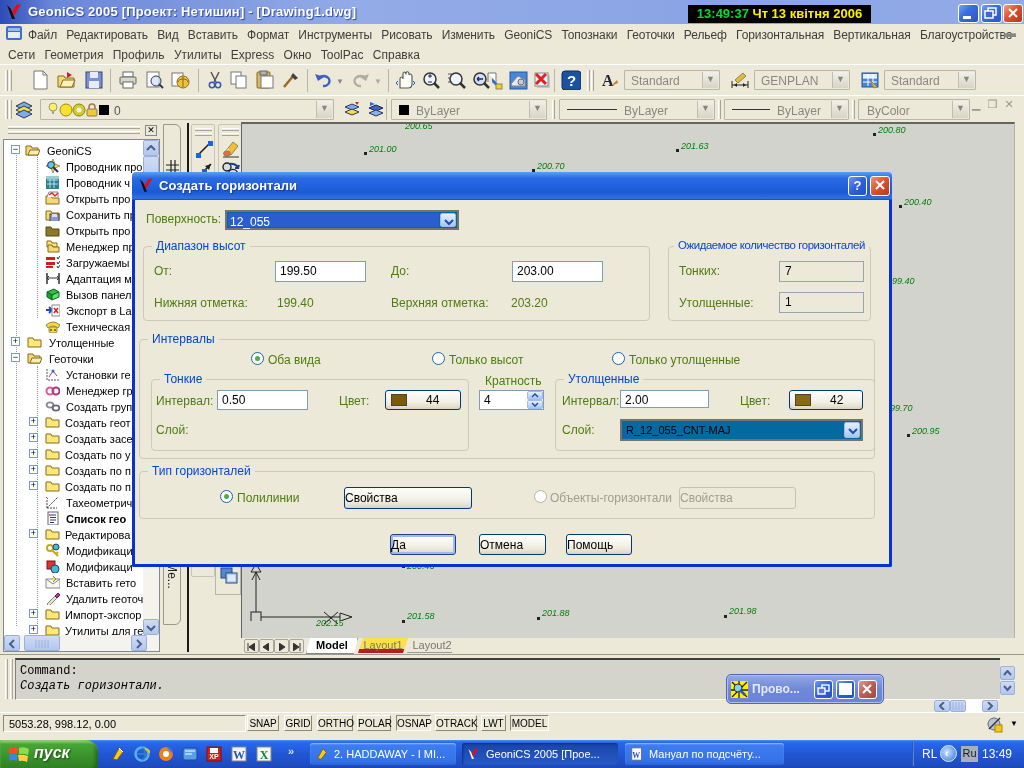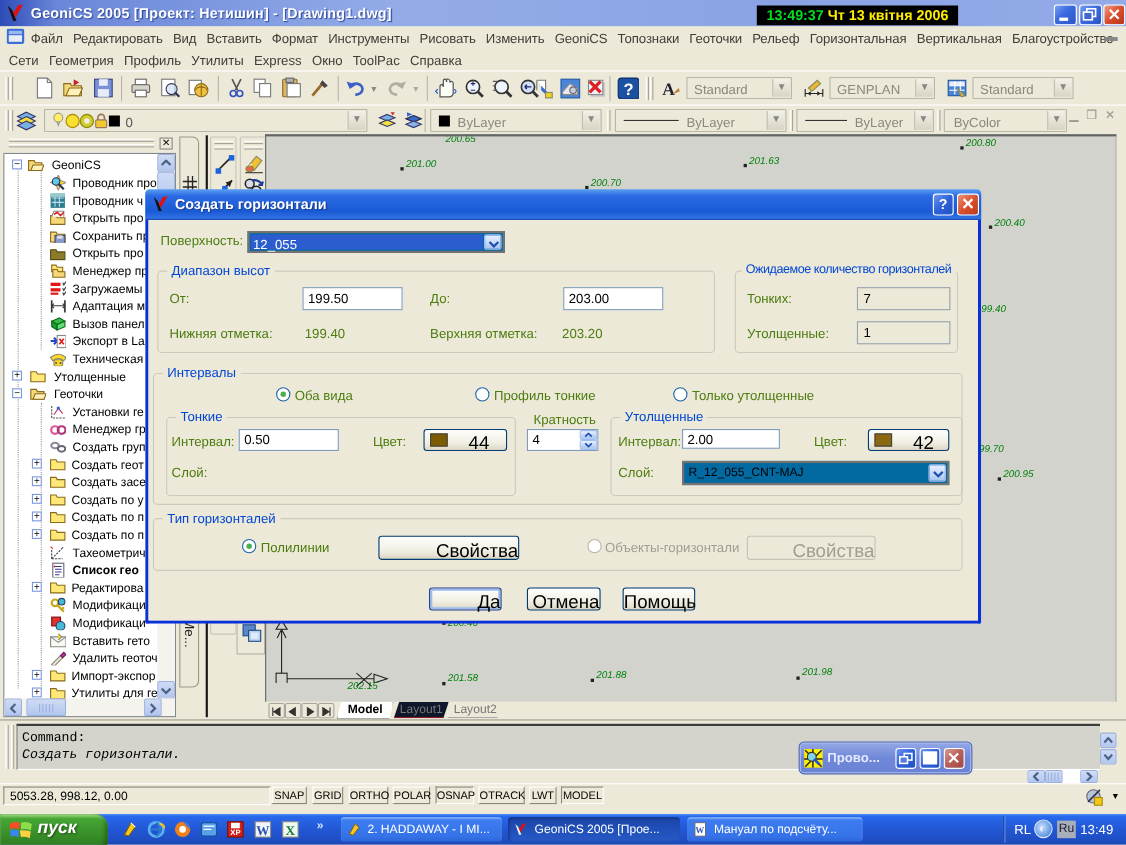--- a/index.html
+++ b/index.html
@@ -86,22 +86,22 @@
 .rbox { position:absolute; background:#ece9d8; border:1px solid #98a4ae; font-size:12px;
   padding:2px 0 0 5px; color:#000; }
 .xcombo { position:absolute; background:#0369a1; border:2px solid #737373; font-size:11px; color:#000; }
 .xcombo .txt { position:absolute; left:4px; top:3px; }
 .xcb { position:absolute; right:1px; top:1px; bottom:1px; width:16px; border-radius:2px;
   background:linear-gradient(180deg,#e6eefd 0%,#cbdcfb 50%,#a9c4ef 100%); border:1px solid #9ebcf0; }
 .xcb svg { position:absolute; left:3px; top:4px; }
 .radio { position:absolute; width:13px; height:13px; border-radius:50%; background:#fff;
   border:1px solid #1c64a8; }
 .radio .dot { position:absolute; left:3px; top:3px; width:5px; height:5px; border-radius:50%; background:#4cae4c; }
-.xpbtn { position:absolute; border:1px solid #003c74; border-radius:3px; font-size:17px; color:#000;
-  background:linear-gradient(180deg,#fefefd 0%,#f2f0e4 60%,#e5e1d2 85%,#d8d2bf 100%); text-align:right; }
+.xpbtn { position:absolute; border:1px solid #003c74; border-radius:3px; font-size:12px; color:#000;
+  background:linear-gradient(180deg,#fefefd 0%,#f2f0e4 60%,#e5e1d2 85%,#d8d2bf 100%); text-align:left; }
 
 
 #cmdwin { position:absolute; left:0; top:654px; width:1024px; height:58px; background:#ece9d8;
   border-top:1px solid #9c9a8c; }
 #cmdtext { position:absolute; left:15px; top:3px; width:985px; height:42px; background:#d4d4cc;
   border-top:2px solid #3c3c3c; border-left:1px solid #808080; border-bottom:1px solid #fff;
   font-family:"Liberation Mono", monospace; font-size:12px; color:#000; }
 
 #provo { position:absolute; left:726px; top:674px; width:158px; height:30px; border-radius:5px;
   background:linear-gradient(180deg,#93a9e6 0%,#7088d8 50%,#6a83d6 100%);
@@ -755,21 +755,21 @@
   <div class="sbtn" style="left:18px;top:1px;width:15px;height:14px;background:#ece9d8;border-color:#a8a499"><svg width="9" height="8" style="margin-top:3px">
         <path d="M7 0 L1 4 L7 8" fill="#333" stroke="#333"></path>
       </svg></div>
   <div class="sbtn" style="left:33px;top:1px;width:15px;height:14px;background:#ece9d8;border-color:#a8a499"><svg width="9" height="8" style="margin-top:3px">
         <path d="M2 0 L8 4 L2 8" fill="#333" stroke="#333"></path>
       </svg></div>
   <div class="sbtn" style="left:48px;top:1px;width:15px;height:14px;background:#ece9d8;border-color:#a8a499"><svg width="9" height="8" style="margin-top:3px">
         <path d="M8 0 V8 M1 0 L7 4 L1 8" fill="#333" stroke="#333"></path>
       </svg></div>
   <div style="position:absolute;left:65px;top:0;width:52px;height:16px;background:#fff;border:1px solid #888;border-top:none;transform:perspective(10px);clip-path:polygon(8% 0,100% 0,92% 100%,0 100%);font-weight:bold;text-align:center;padding-top:1px">Model</div>
-  <div style="position:absolute;left:117px;top:0;width:50px;height:15px;color:#777;clip-path:polygon(10% 0,100% 0,90% 100%,0 100%);background:#0f172a;border-bottom:1px solid #b91c1c;text-align:center;padding-top:1px">Layout1</div>
+  <div style="position:absolute;left:117px;top:0;width:50px;height:15px;color:#777;clip-path:polygon(10% 0,100% 0,90% 100%,0 100%);background:#fde047;border-bottom:4px solid #b91c1c;text-align:center;padding-top:1px">Layout1</div>
   <div style="position:absolute;left:166px;top:0;width:50px;height:15px;color:#777;clip-path:polygon(10% 0,100% 0,90% 100%,0 100%);background:#ece9d8;border-bottom:1px solid #999;text-align:center;padding-top:1px">Layout2</div>
 </div>
 
 <div id="dlg">
   <div id="dlgtitle">
     <svg class="abs" style="left:6px;top:5px" width="18" height="17" viewBox="0 0 20 18">
       <path d="M2 2 L7 16 L10 16 L6 6 Z" fill="#111"></path>
       <path d="M6 6 L9 13 L16 1 L11 2 L8 8 Z" fill="#e01010"></path>
     </svg>
     <div class="dtext">Создать горизонтали</div>
@@ -811,21 +811,21 @@
   <div class="rbox" style="left:644px;top:92px;width:85px;height:21px">1</div>
 
   <div class="group" style="left:4px;top:139px;width:736px;height:120px">
       <span class="gt">Интервалы</span>
     </div>
   <div class="radio" style="left:116px;top:152px">
       <div class="dot"></div>
     </div>
   <div class="dlabel" style="left:133px;top:153px">Оба вида</div>
   <div class="radio" style="left:297px;top:152px"></div>
-  <div class="dlabel" style="left:314px;top:153px">Профиль тонкие</div>
+  <div class="dlabel" style="left:314px;top:153px">Только высот</div>
   <div class="radio" style="left:477px;top:152px"></div>
   <div class="dlabel" style="left:494px;top:153px">Только утолщенные</div>
 
   <div class="group" style="left:16px;top:179px;width:318px;height:72px">
       <span class="gt">Тонкие</span>
     </div>
   <div class="dlabel" style="left:21px;top:194px">Интервал:</div>
   <div class="tbox" style="left:82px;top:190px;width:91px;height:20px">0.50</div>
   <div class="dlabel" style="left:204px;top:194px">Цвет:</div>
   <div class="xpbtn" style="left:250px;top:190px;width:76px;height:20px">

